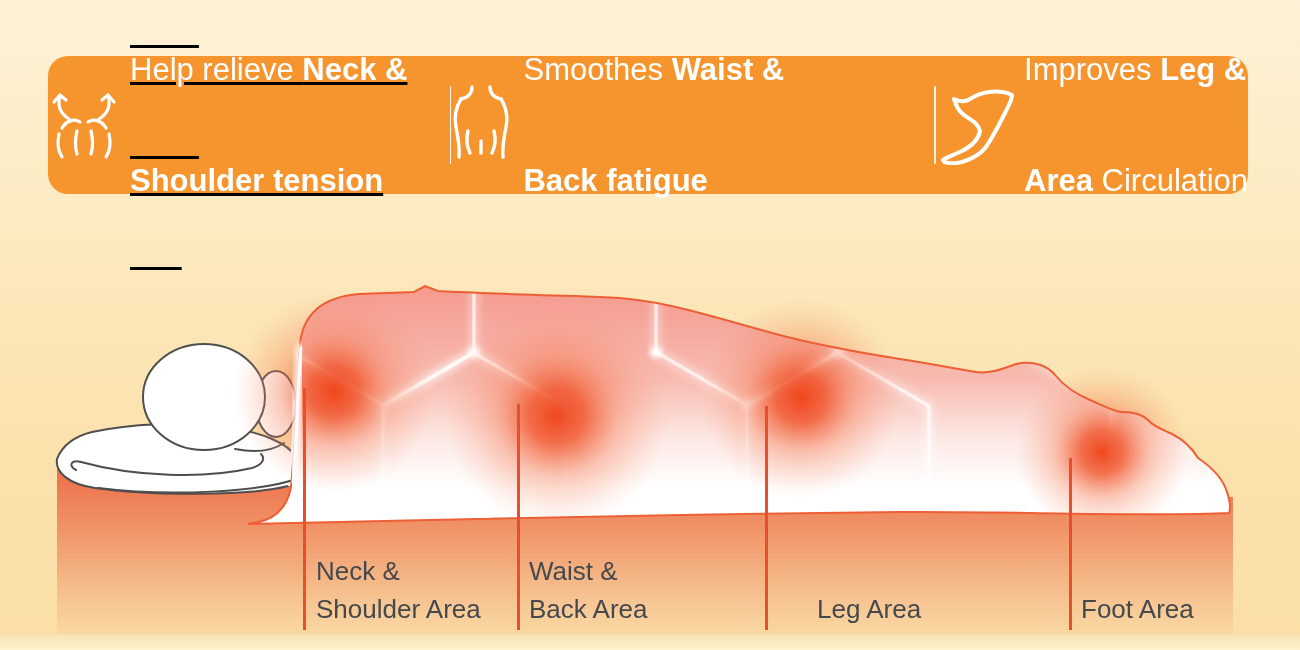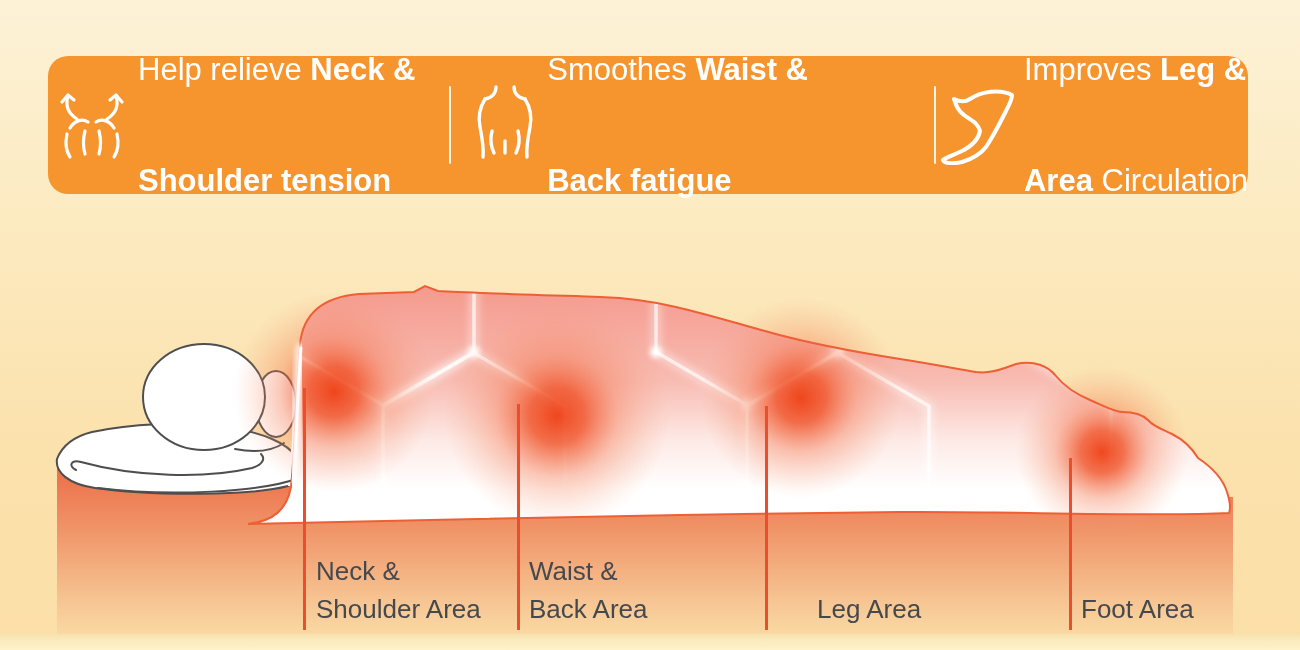--- a/index.html
+++ b/index.html
@@ -12,22 +12,22 @@
   }
   .scene{position:absolute;left:0;top:0;}
 
   
   .banner{
     position:absolute;left:48px;top:56px;width:1200px;height:138px;
     background:#F6942D;border-radius:20px;
     display:flex;align-items:center;
   }
   .benefit{display:flex;align-items:center;height:100%;}
-  .b1{width:416px;padding-left:8px;box-sizing:border-box;}
-  .b2{width:500px;padding-left:24px;box-sizing:border-box;}
+  .b1{width:416px;padding-left:0;box-sizing:border-box;text-decoration:underline;}
+  .b2{width:500px;box-sizing:border-box;}
   .b3{flex:1;padding-left:0;box-sizing:border-box;}
   .divider{width:2px;height:78px;background:rgba(255,255,255,.9);border-radius:1px;}
   .b-icon{flex:none;}
   .b1 .b-text{margin-left:10px;}
   .b2 .b-text{margin-left:12px;}
   .b3 .b-text{margin-left:4px;}
   .b-text{color:#fff;font-size:31px;line-height:37px;white-space:pre;}
   .b-text .n{font-weight:400;}
   .b-text .b{font-weight:700;}
 

